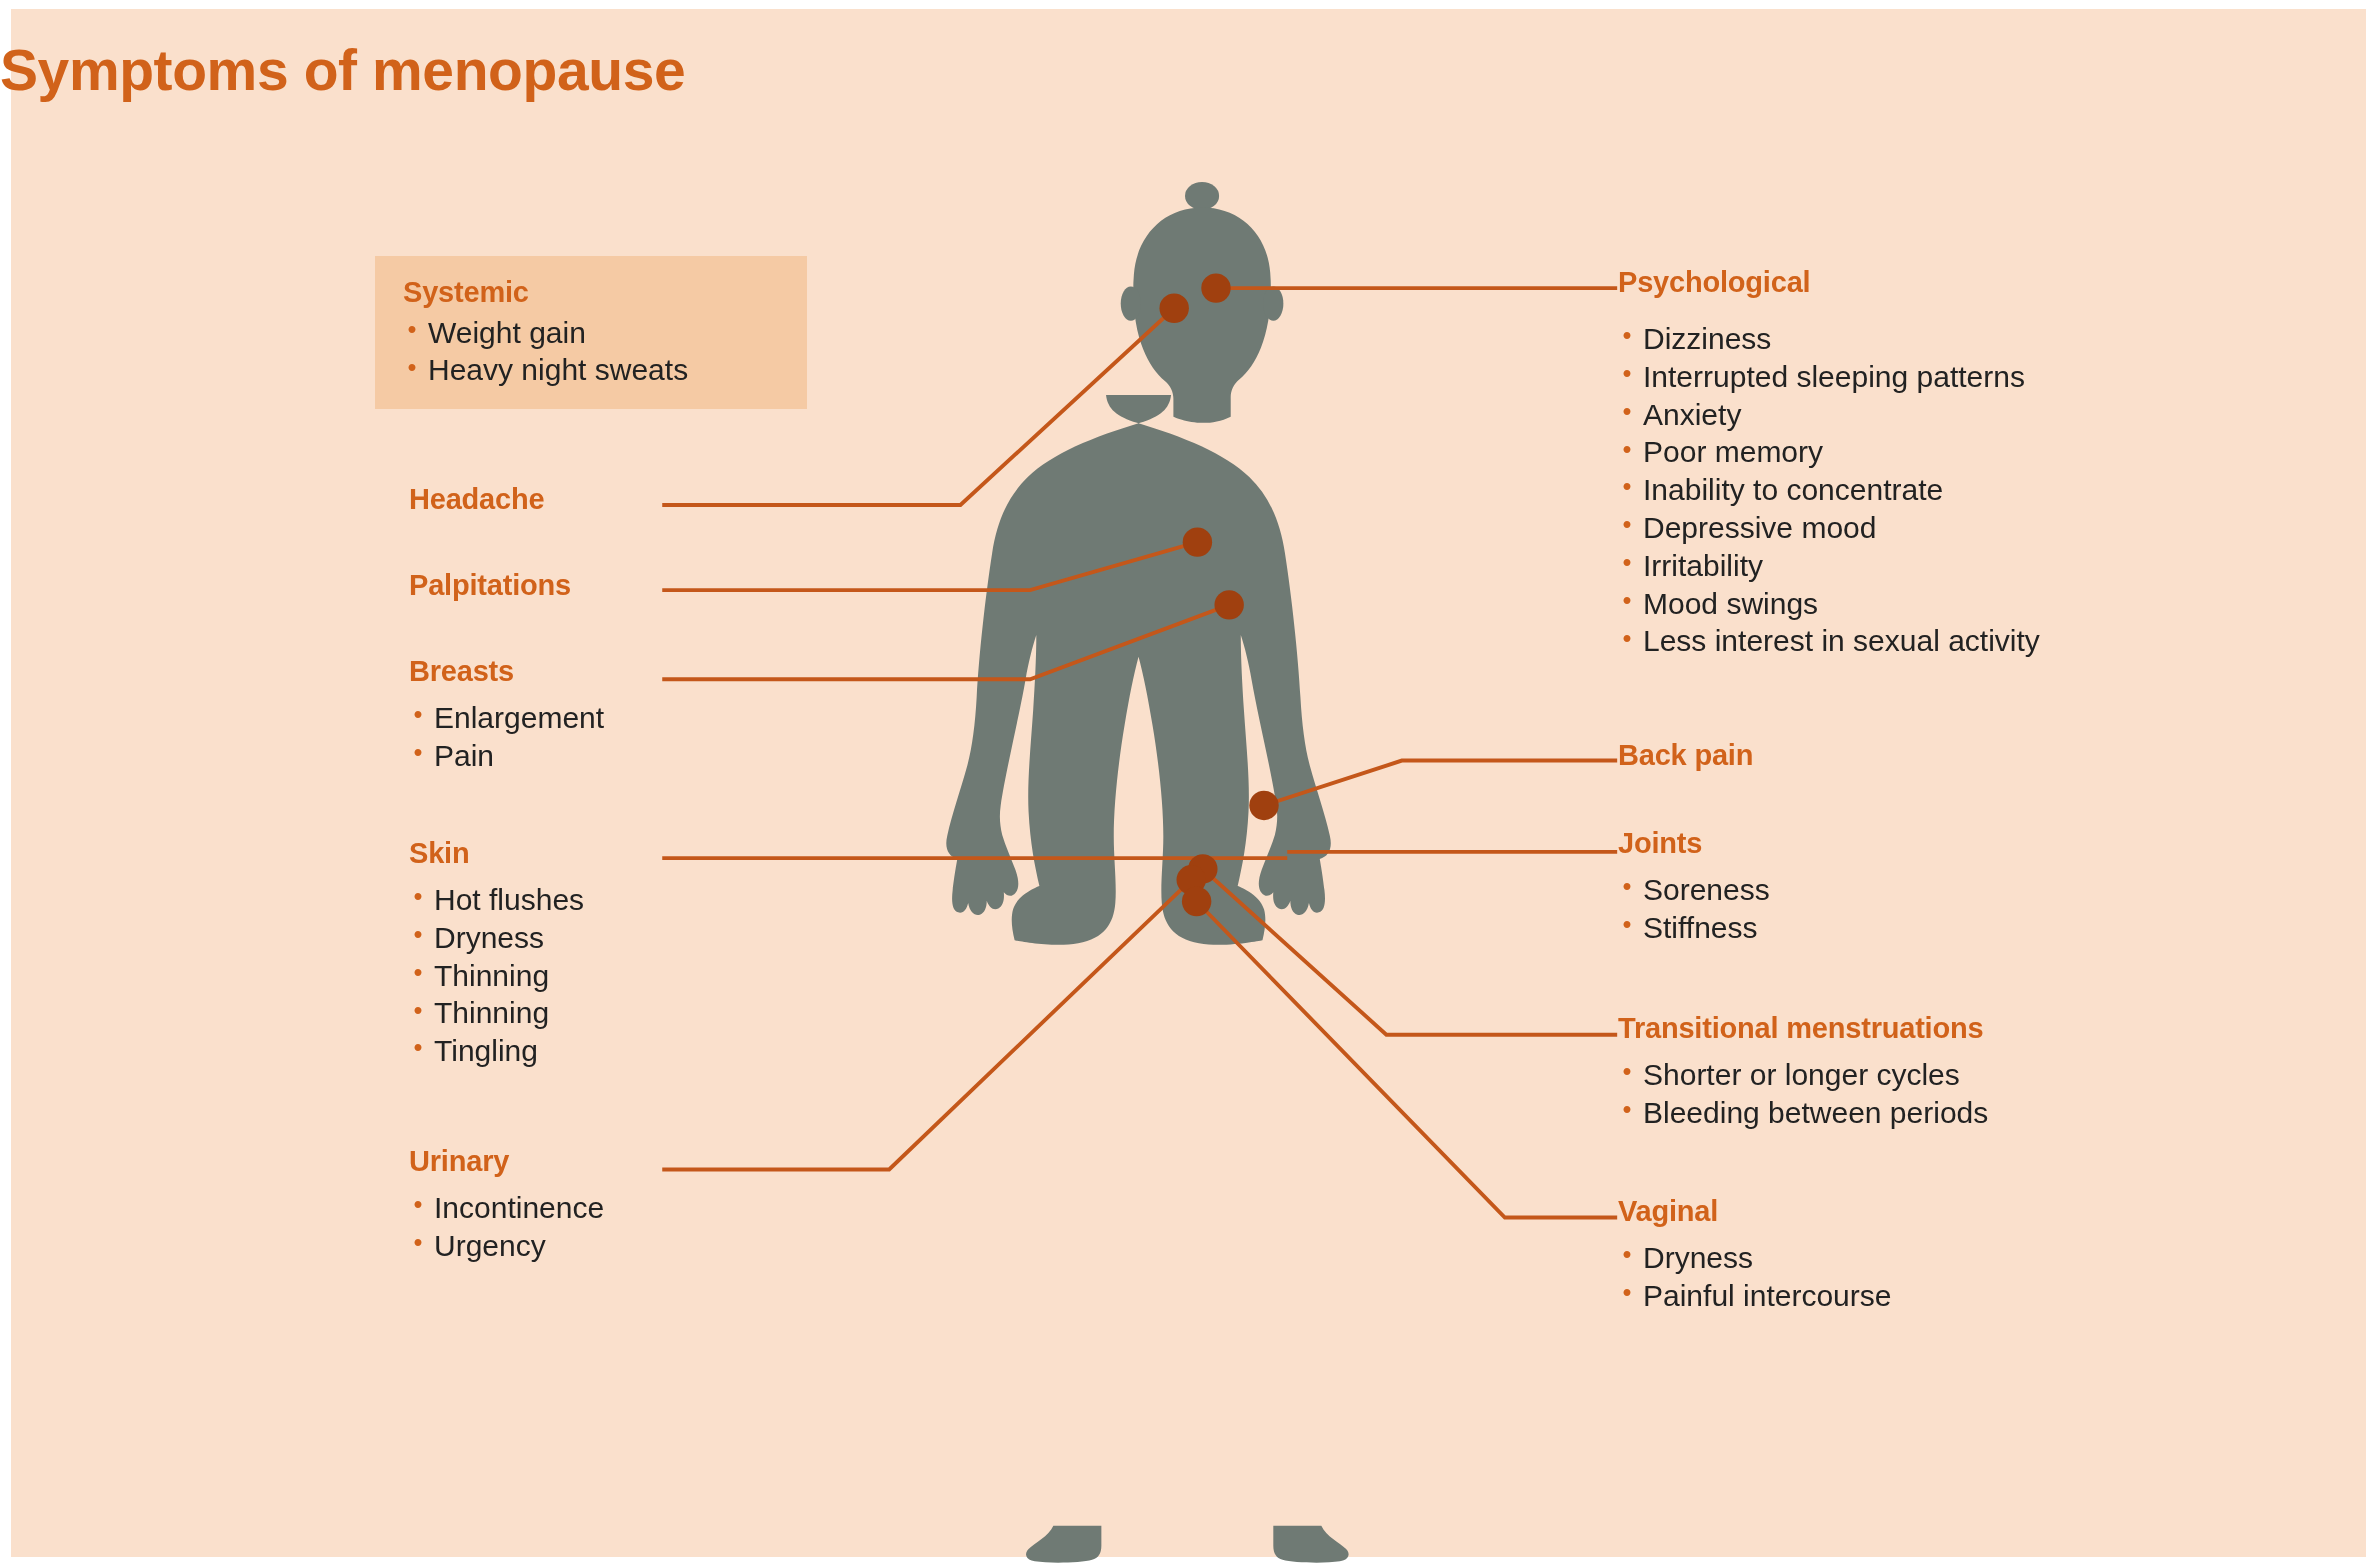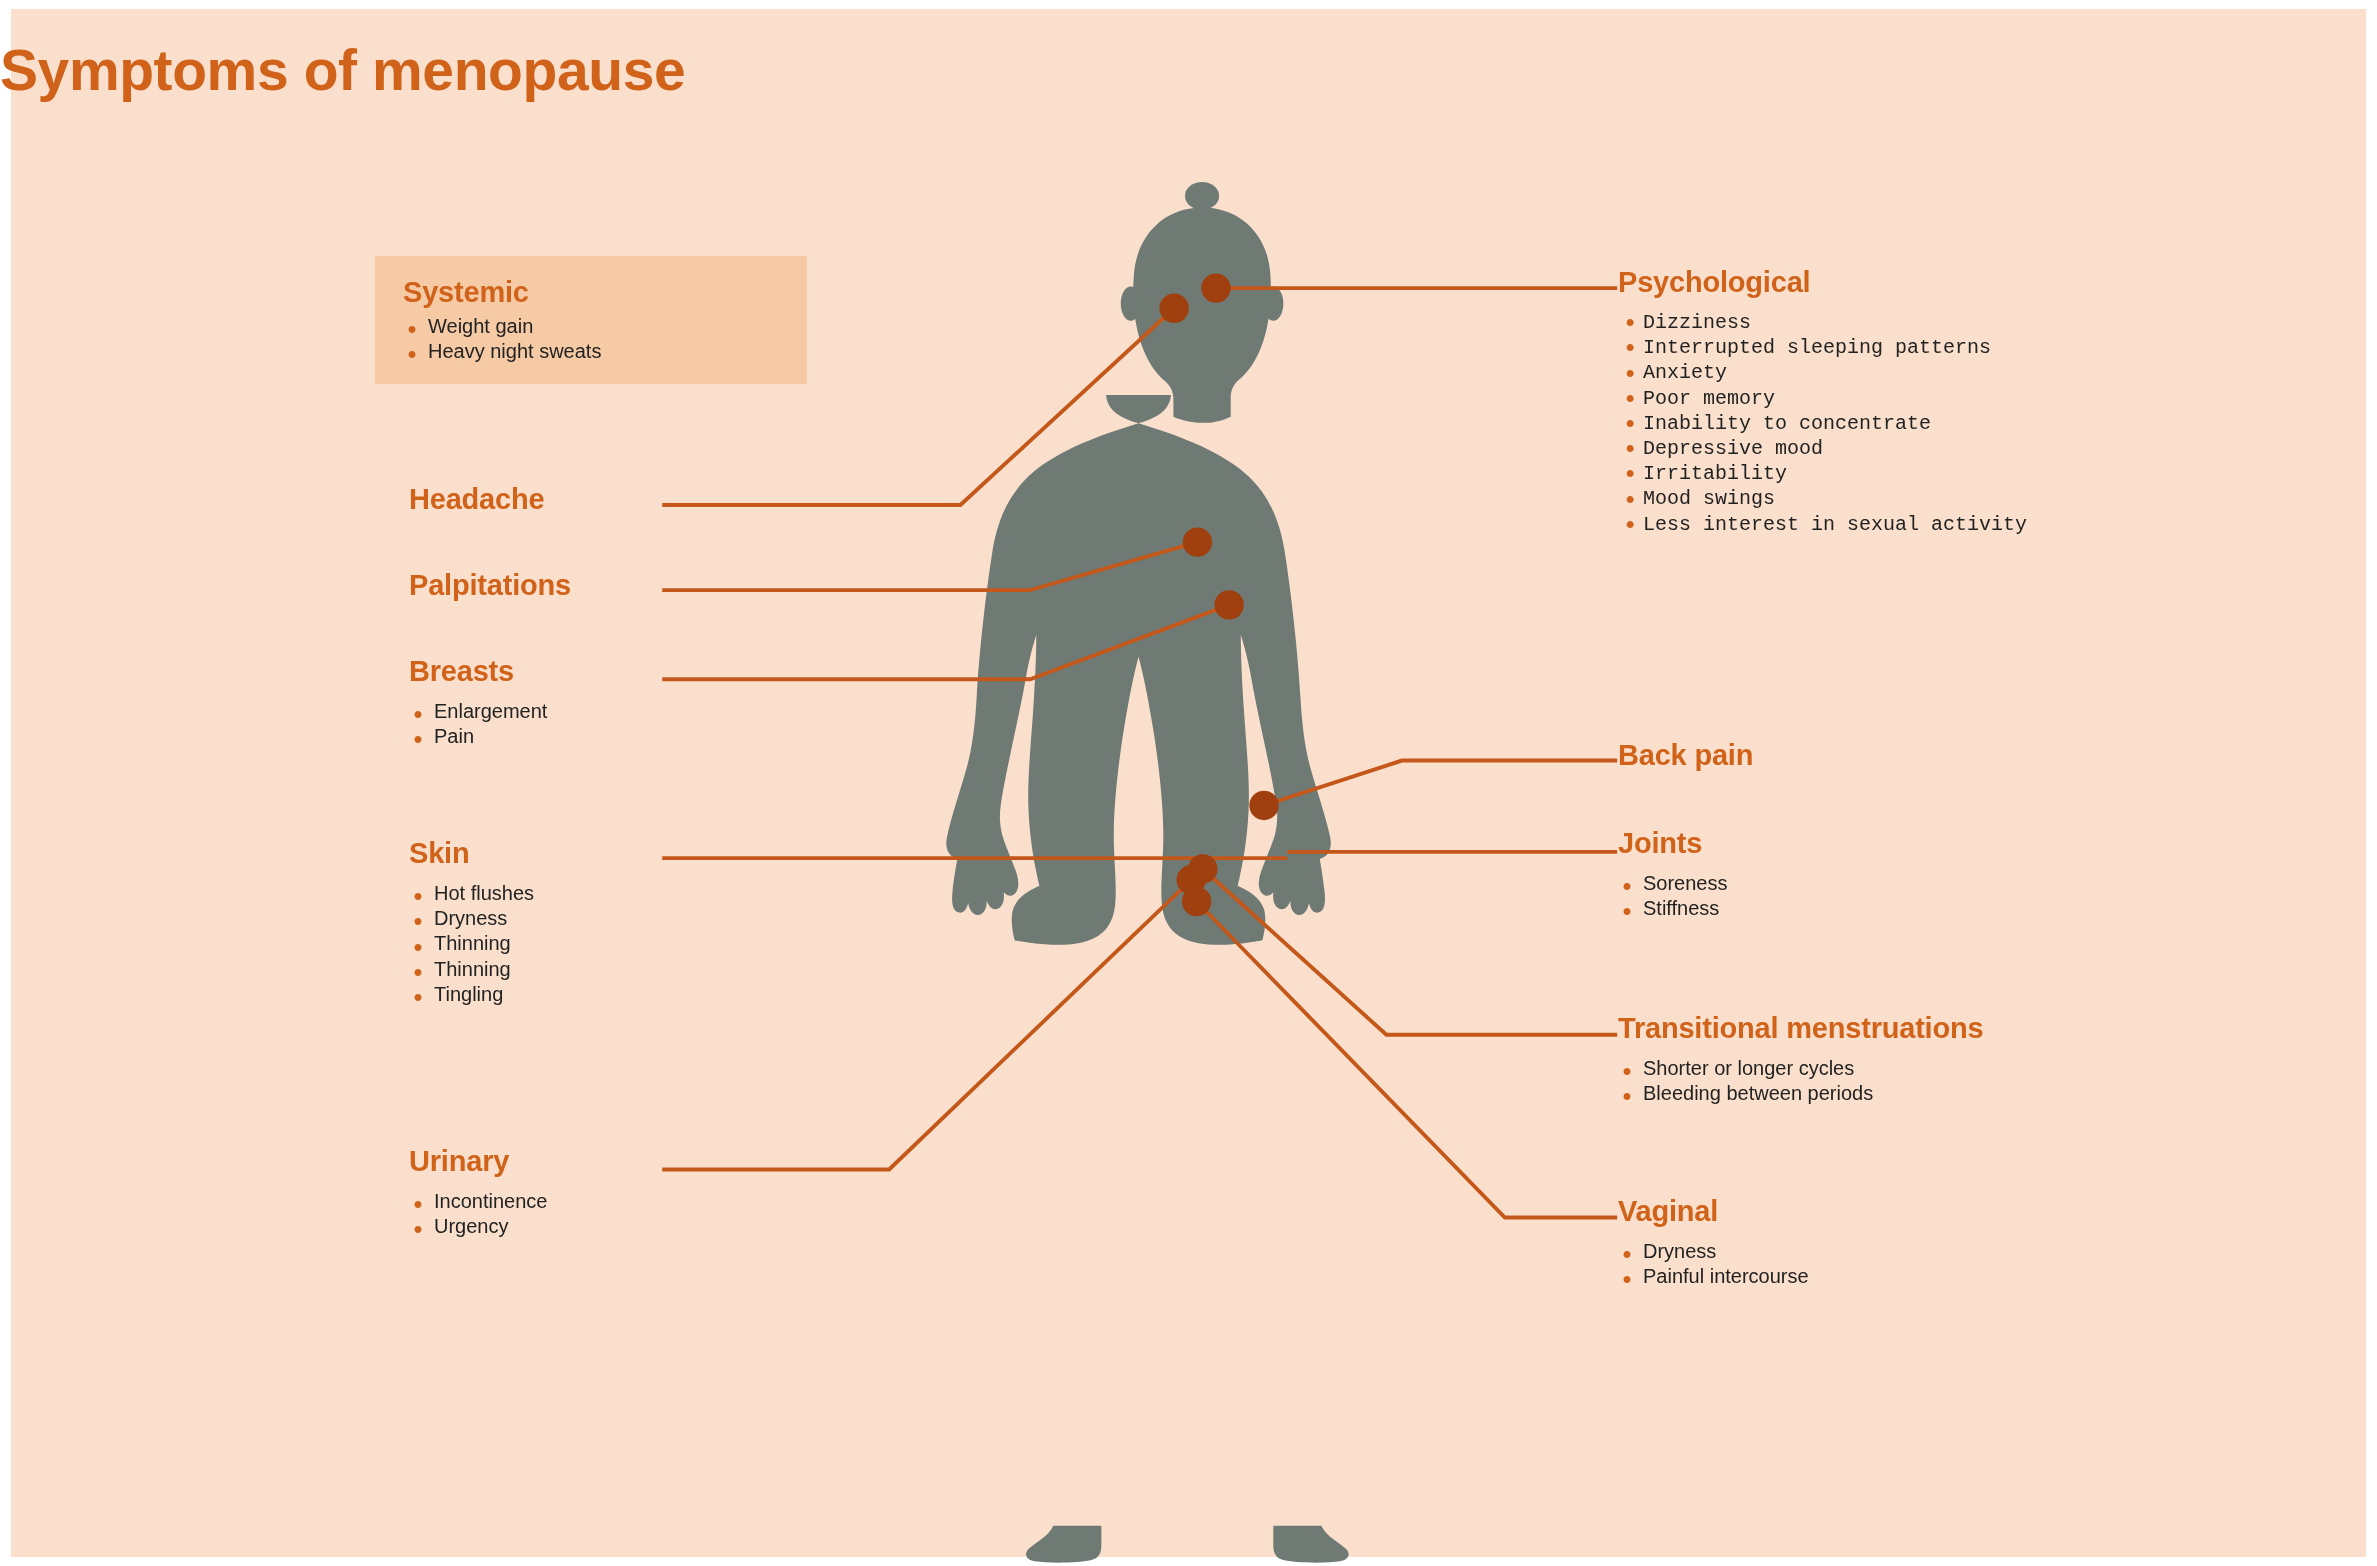--- a/index.html
+++ b/index.html
@@ -54,21 +54,21 @@
     font-weight: bold;
     letter-spacing: -0.2px;
   }
   .panel ul {
     margin: 0;
     padding: 0;
     list-style: none;
   }
   .panel li {
     color: #222222;
-    font-size: 20px;
+    font-size: 30px;
     line-height: 1.26;
     position: relative;
     padding-left: 25px;
     white-space: nowrap;
   }
   .panel li::before {
     content: "\2022";
     position: absolute;
     left: 4.6px;
     top: -0.8px;
@@ -185,21 +185,21 @@
   <div class="panel" style="left:409px; top:1145px;">
     <h3>Urinary</h3>
     <ul style="margin-top:11px;">
       <li>Incontinence</li>
       <li>Urgency</li>
     </ul>
   </div>
 
   <div class="panel" style="left:1618px; top:266px;">
     <h3>Psychological</h3>
-    <ul style="margin-top:11px;font-family:Liberation Mono, monospace;">
+    <ul style="margin-top:21px;">
       <li>Dizziness</li>
       <li>Interrupted sleeping patterns</li>
       <li>Anxiety</li>
       <li>Poor memory</li>
       <li>Inability to concentrate</li>
       <li>Depressive mood</li>
       <li>Irritability</li>
       <li>Mood swings</li>
       <li>Less interest in sexual activity</li>
     </ul>

